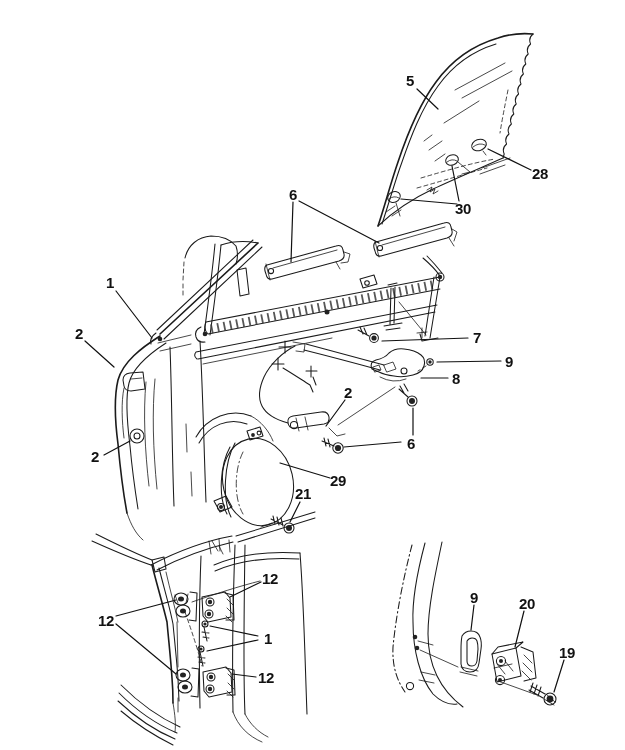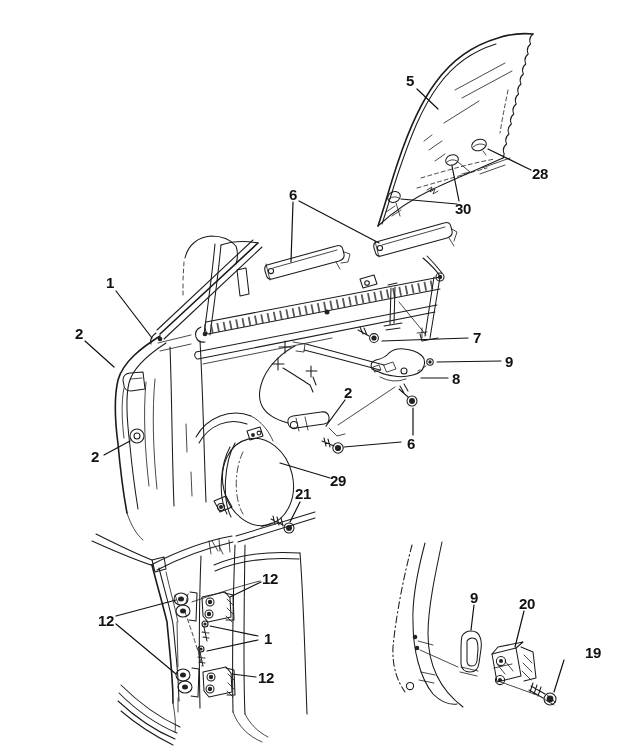--- a/index.html
+++ b/index.html
@@ -312,18 +312,18 @@
   <span class="callout" style="left:509px;top:361px">9</span>
   <span class="callout" style="left:411px;top:443px">6</span>
   <span class="callout" style="left:348px;top:392px">2</span>
   <span class="callout" style="left:270px;top:578px">12</span>
   <span class="callout" style="left:106px;top:620px">12</span>
   <span class="callout" style="left:266px;top:677px">12</span>
   <span class="callout" style="left:268px;top:638px">1</span>
   <span class="callout" style="left:95px;top:456px">2</span>
   <span class="callout" style="left:474px;top:597px">9</span>
   <span class="callout" style="left:527px;top:603px">20</span>
-  <span class="callout" style="left:593px;top:652px">19</span>
+  <span class="callout" style="left:567px;top:652px">19</span>
   <span class="callout" style="left:463px;top:208px">30</span>
   <span class="callout" style="left:540px;top:173px">28</span>
   <span class="callout" style="left:338px;top:480px">29</span>
   <span class="callout" style="left:303px;top:493px">21</span>
 </div>
 
 </body></html>

